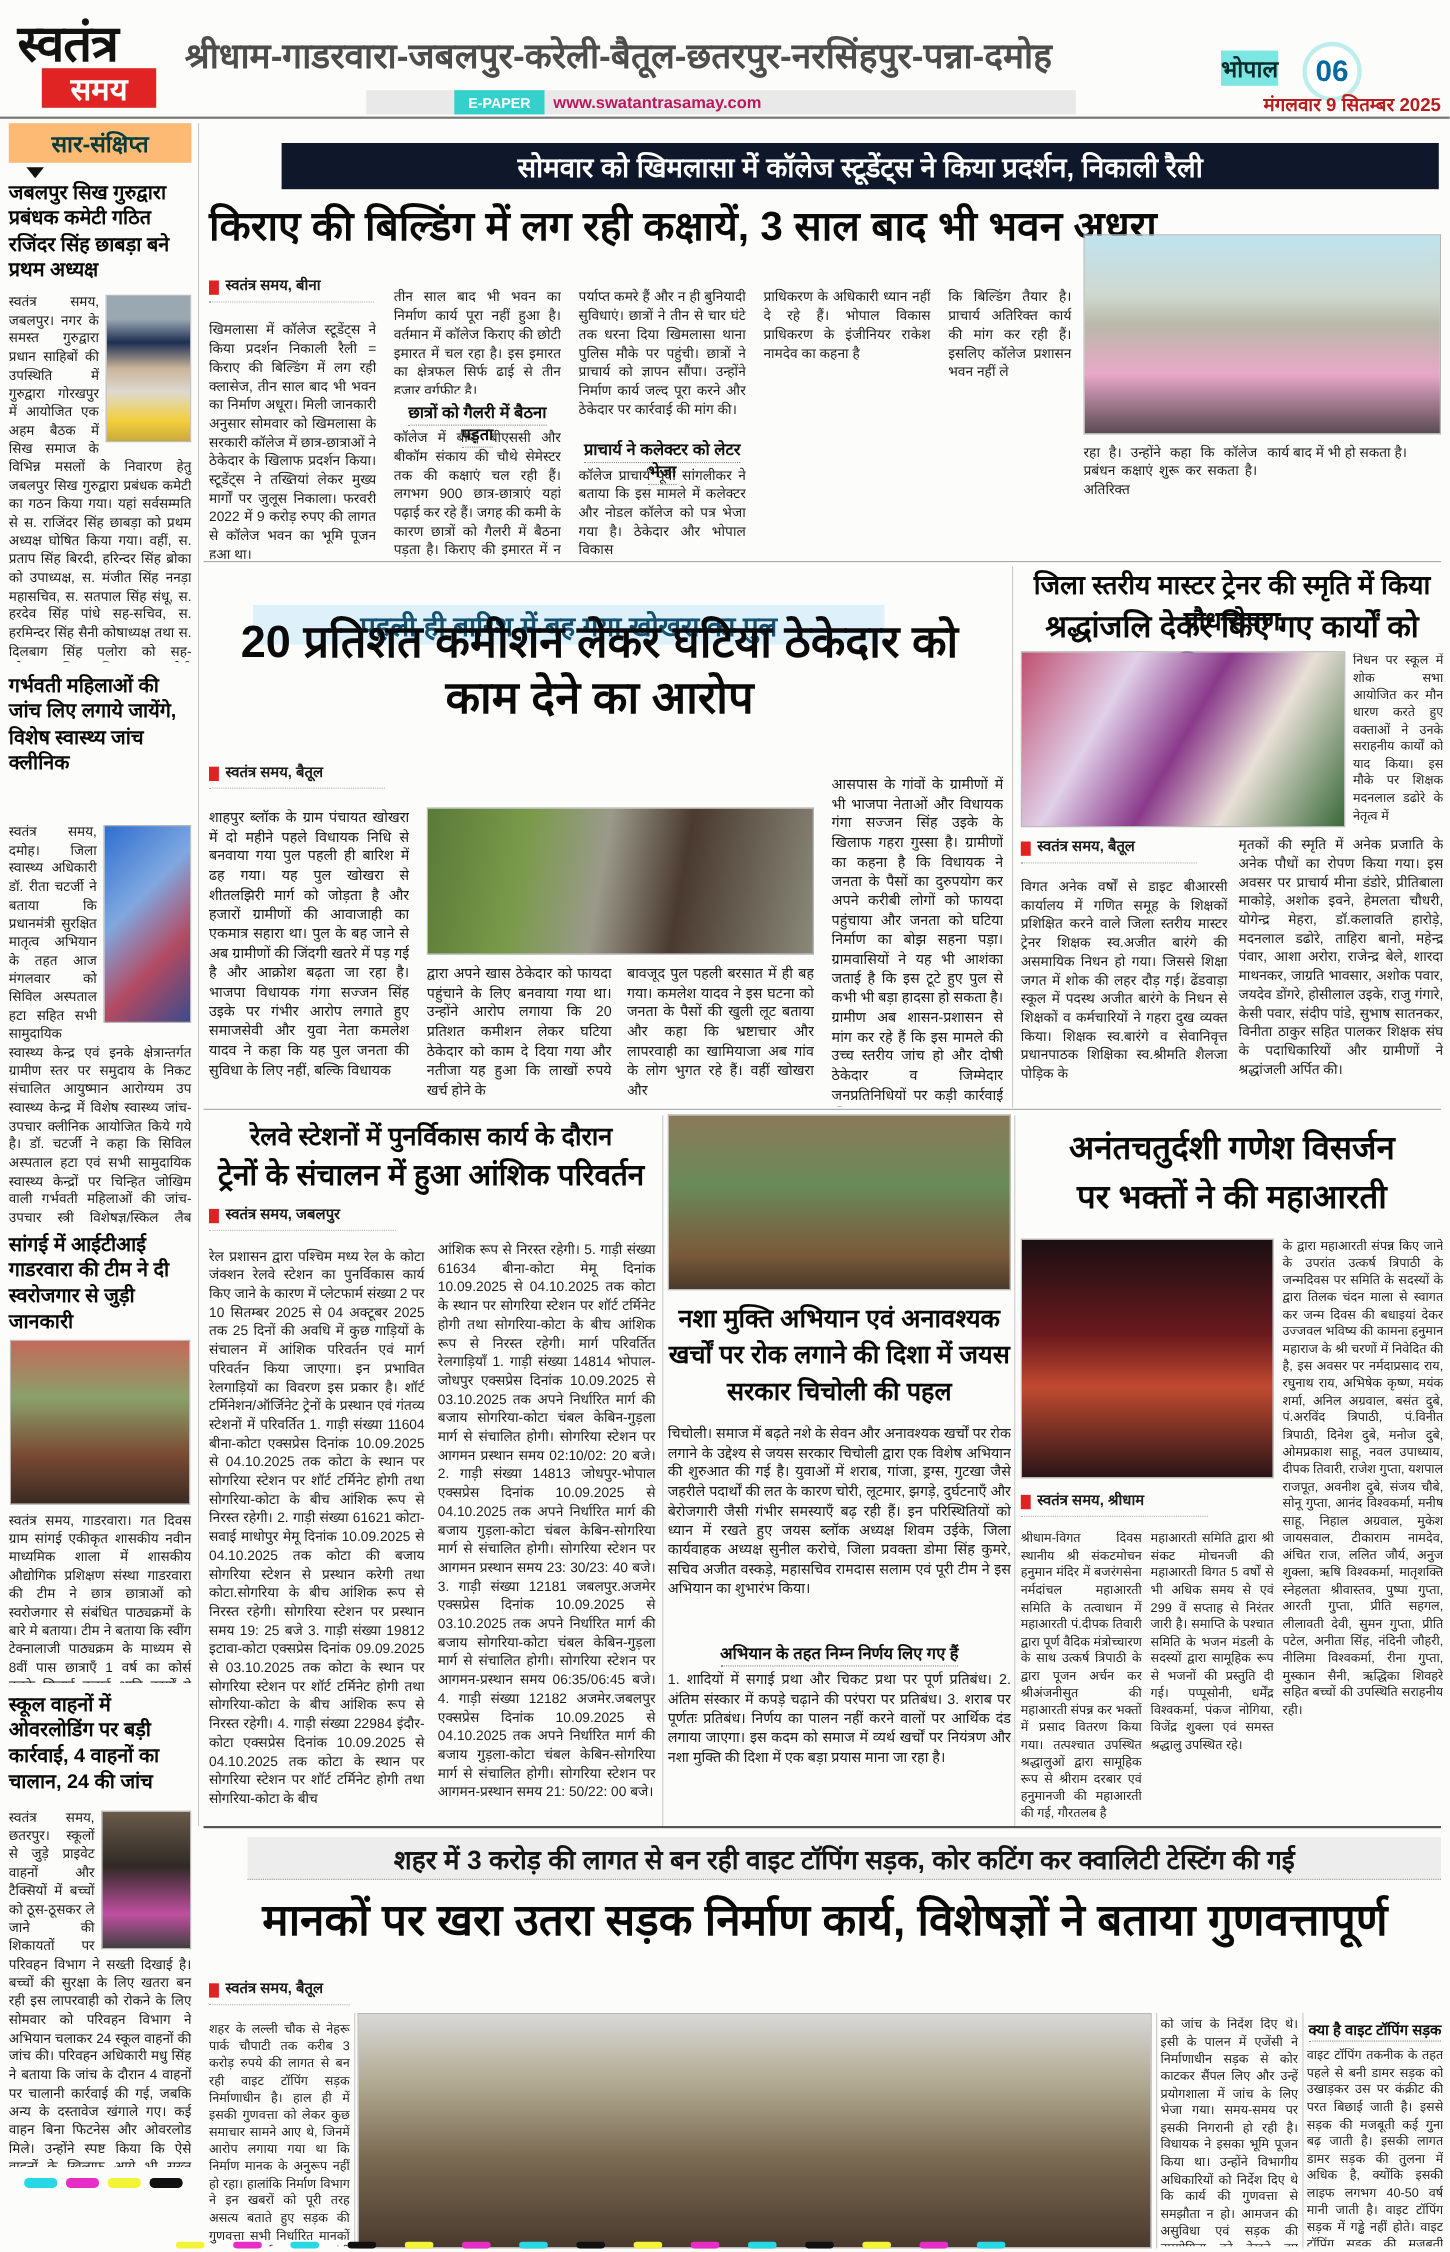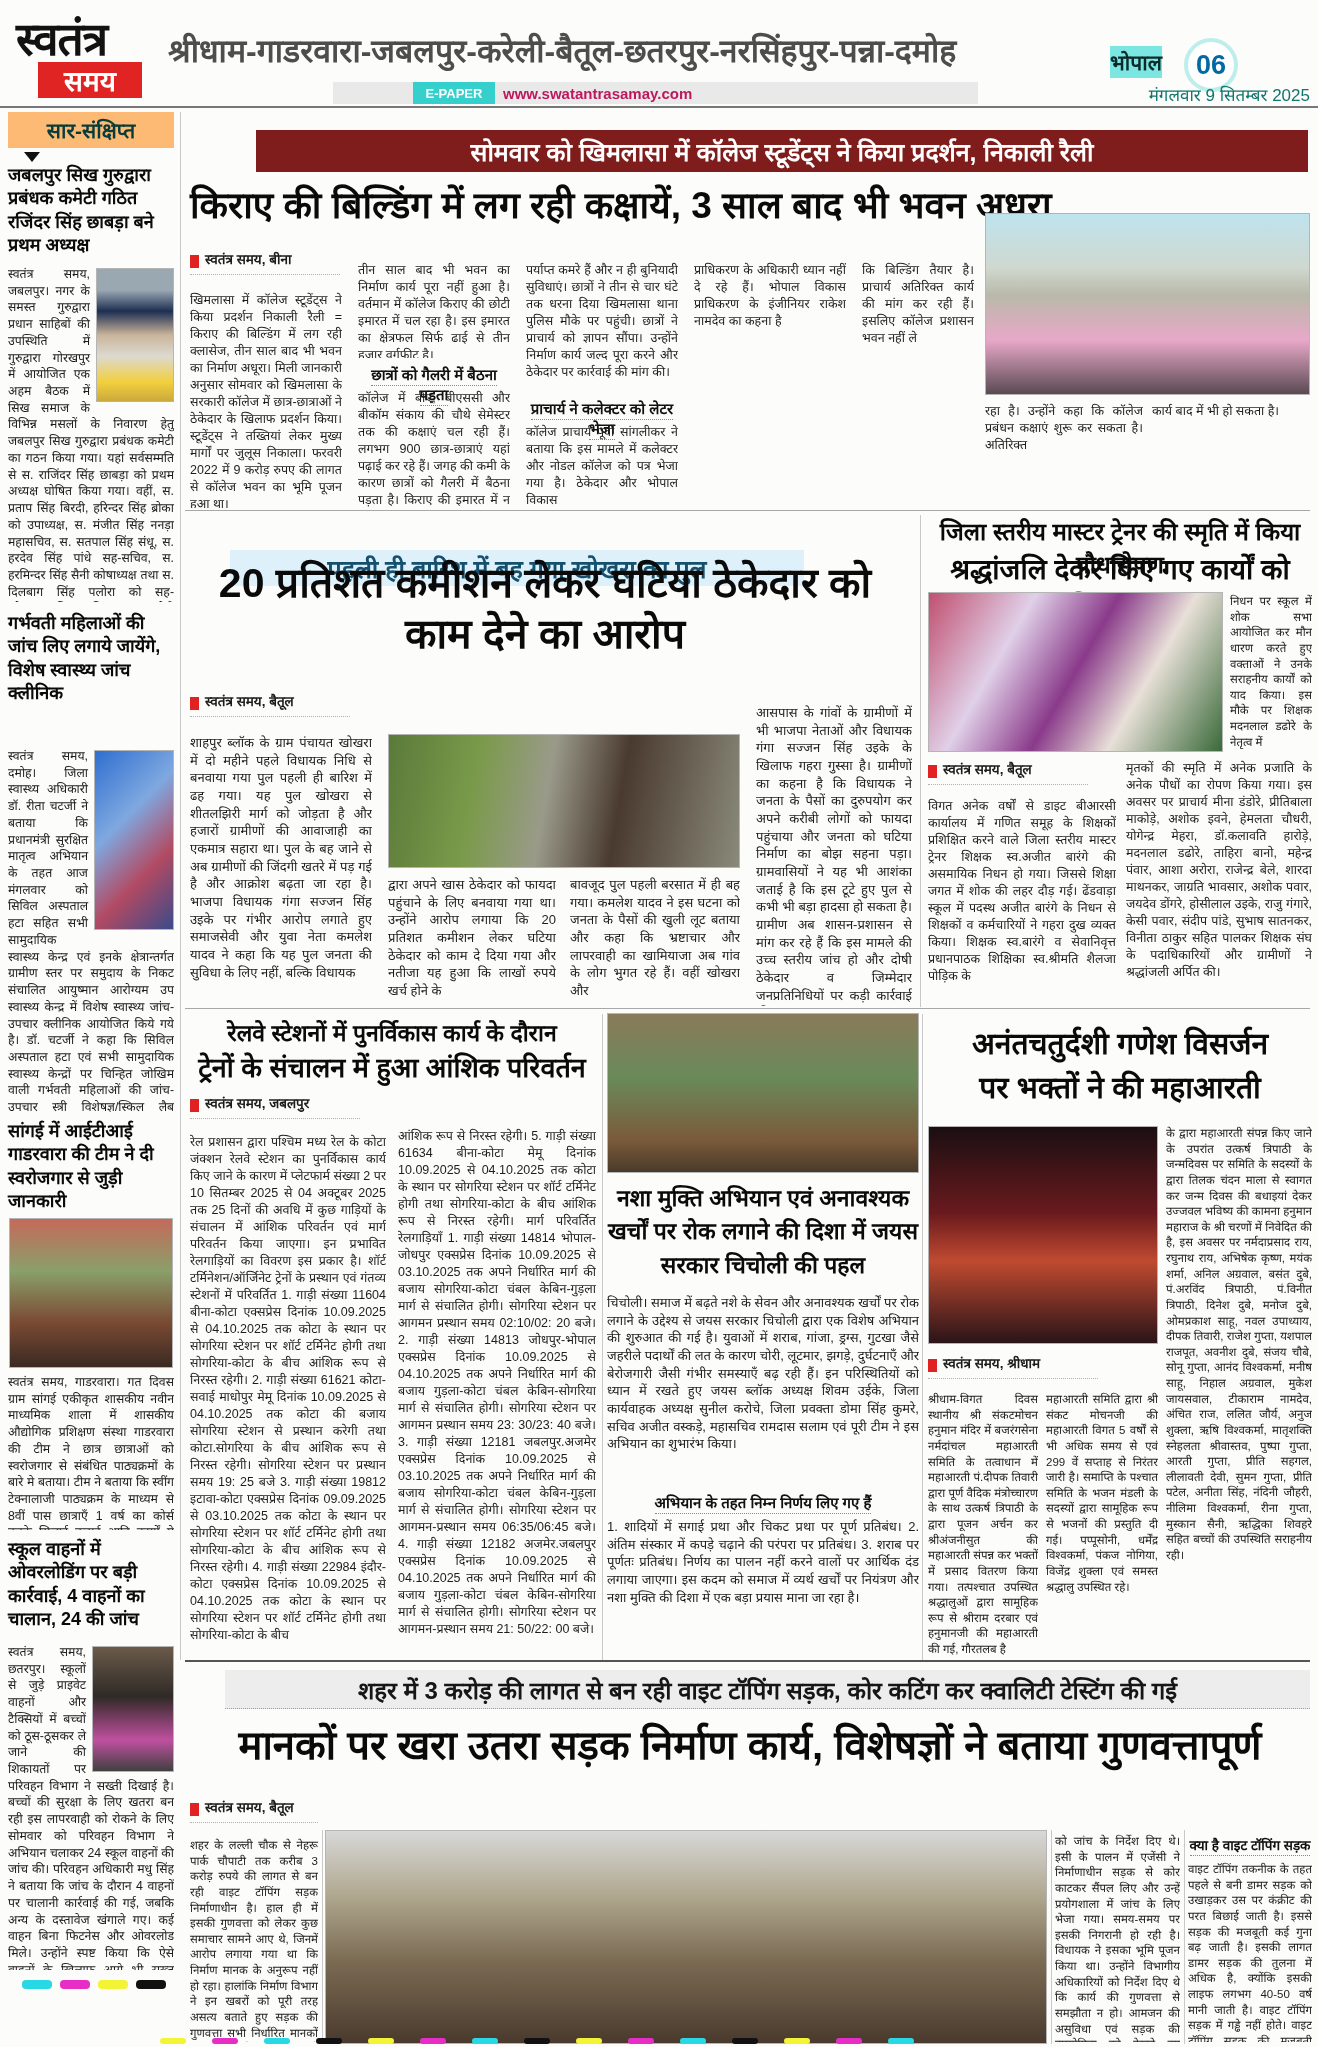--- a/index.html
+++ b/index.html
@@ -24,31 +24,31 @@
     display:flex;align-items:center;justify-content:center;}
   .cities{position:absolute;font-size:32px;font-weight:700;color:#4d4d4d;white-space:nowrap;}
   .edition-badge{position:absolute;background:#7ce6e2;color:#0b2b2a;font-weight:700;font-size:21px;
     display:flex;align-items:center;justify-content:center;}
   .page-circle{position:absolute;width:46px;height:46px;border-radius:50%;background:#ffffff;
     border:4px solid #bdeeec;color:#0369a1;font-weight:800;font-size:27px;display:flex;align-items:center;justify-content:center;}
   .gray-strip{position:absolute;background:#e9e9e9;}
   .epaper{position:absolute;background:#35d0cb;color:#ffffff;font-weight:700;font-size:13px;
     display:flex;align-items:center;justify-content:center;}
   .site{position:absolute;font-size:15px;font-weight:700;color:#be185d;}
-  .pdate{position:absolute;font-size:17px;font-weight:400;color:#0f766e;text-align:right;}
+  .pdate{position:absolute;font-size:17px;font-weight:700;color:#b91c1c;text-align:right;}
   .sb-title{position:absolute;background:#fdba74;color:#083c3a;font-weight:800;font-size:21px;
     display:flex;align-items:center;justify-content:center;}
   .sb-tri{position:absolute;width:0;height:0;border-left:8px solid transparent;border-right:8px solid transparent;border-top:10px solid #111;}
   .sb-hl{position:absolute;font-weight:800;font-size:18px;line-height:1.3;color:#0a0a0a;}
   .sb-body{position:absolute;font-size:12.3px;line-height:1.36;text-align:justify;overflow:hidden;}
   .sb-body .ph-f{float:right;margin:2px 0 4px 6px;border:1px solid #b5b5b5;}
   .cmyk{position:absolute;display:flex;gap:8px;}
   .cmyk div{width:30px;height:9px;border-radius:4px;}
   
-  .banner{position:absolute;background:#7f1d1d;color:#ffffff;font-weight:700;font-size:25px;
+  .banner{position:absolute;background:#0f172a;color:#ffffff;font-weight:700;font-size:25px;
     display:flex;align-items:center;justify-content:center;}
   .kicker-blue{position:absolute;background:#def0fa;color:#15506e;font-weight:700;font-size:25px;
     display:flex;align-items:center;justify-content:center;}
   .kicker-gray{position:absolute;background:#ededed;color:#161616;font-weight:700;font-size:24px;
     display:flex;align-items:center;justify-content:center;border-bottom:1px dotted #9a9a9a;}
   
   .ph-portrait{background:linear-gradient(180deg,#9aa8b2 0%,#9aa8b2 16%,#1d2f52 32%,#c9b49a 50%,#ddd9d0 66%,#f2cf3c 86%,#caa93c 100%);}
   .ph-clinic{background:linear-gradient(135deg,#2f6fd0 0%,#7fa8e0 38%,#b24a62 68%,#3b4b8a 100%);}
   .ph-classroom{background:linear-gradient(180deg,#c46a5a 0%,#8aa06a 35%,#7a4a33 70%,#3a2a22 100%);}
   .ph-van{background:linear-gradient(180deg,#6a5a4a 0%,#2f2a26 40%,#c050a0 75%,#404040 100%);}

